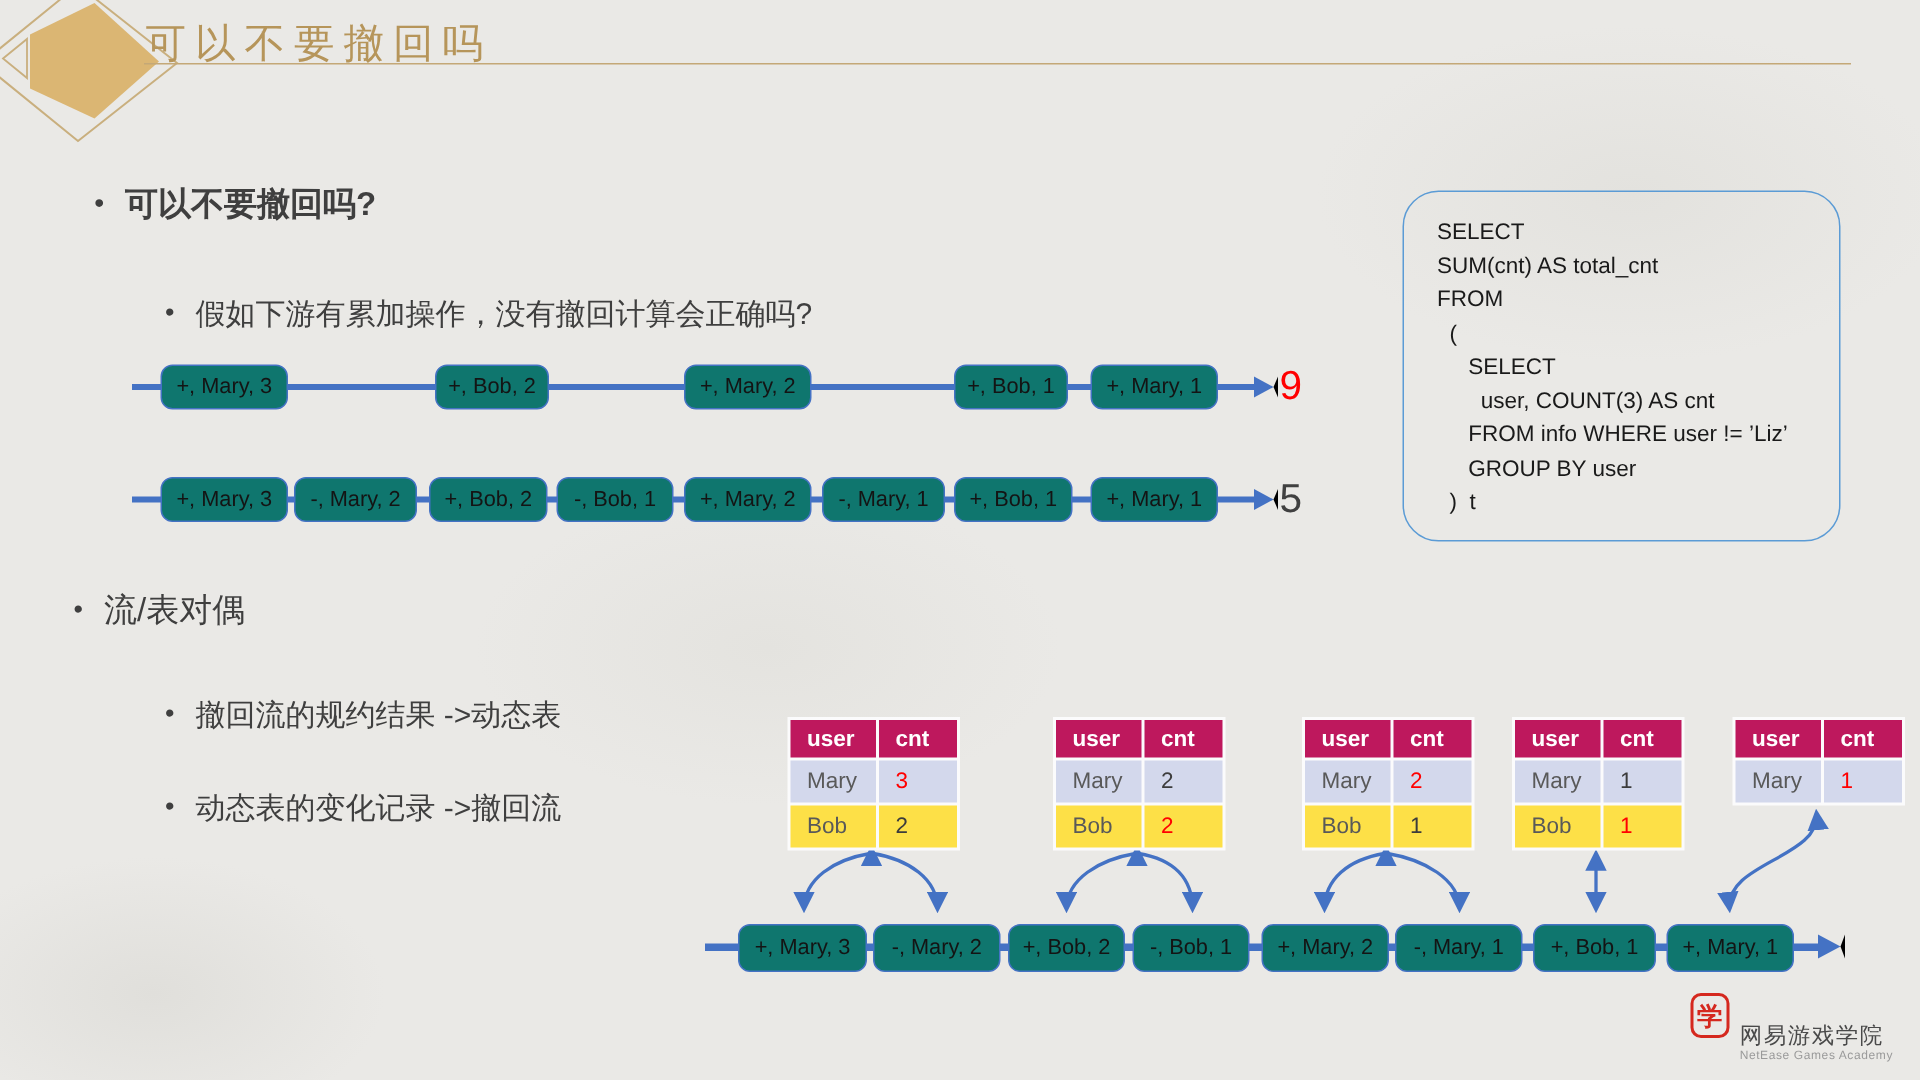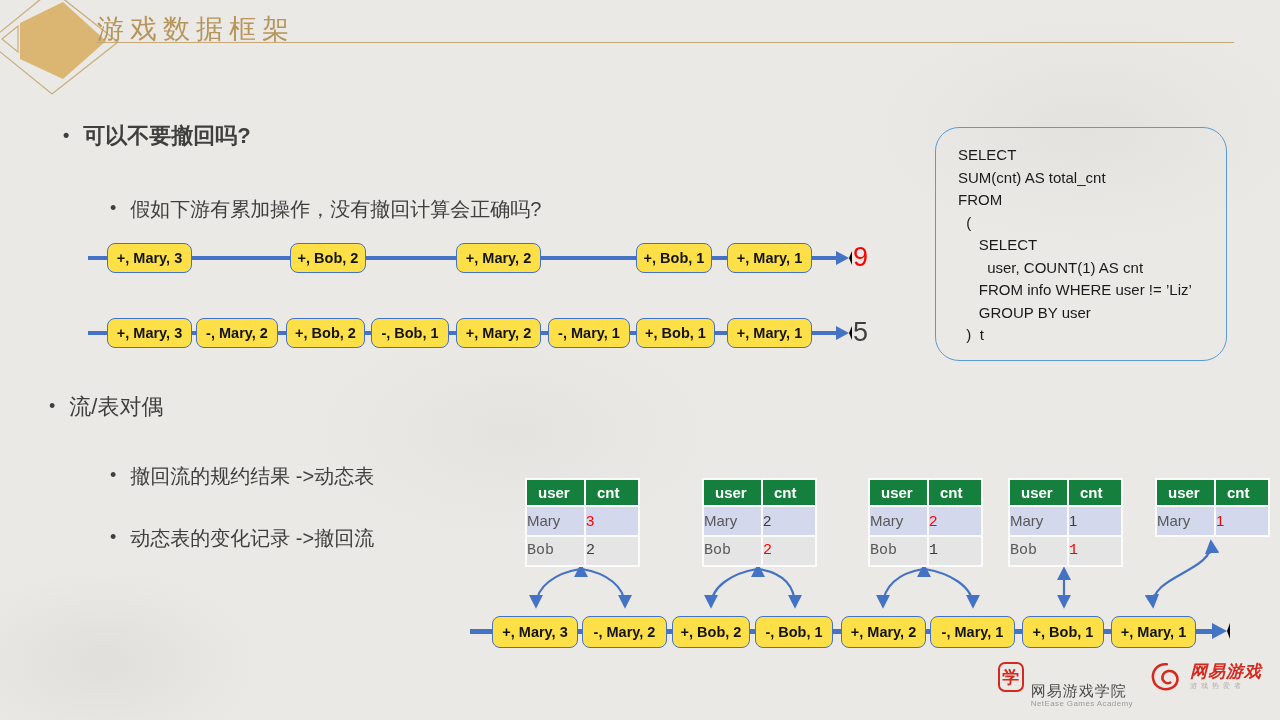--- a/index.html
+++ b/index.html
@@ -23,48 +23,48 @@
   .title-rule { position:absolute; left:96px; top:42px; width:1138px; height:1.4px; background:#C4A877; }
 
   
   .b1 { position:absolute; font-size:22px; color:#3F3F3F; }
   .b2 { position:absolute; font-size:20px; color:#3F3F3F; }
   .dot { color:#3F3F3F; margin-right:14px; font-size:18px; vertical-align:2px; }
 
   
   .box {
     position:absolute; height:30px;
-    background:#fde047; border:1.6px solid #4472C4; border-radius:8px;
+    background:#0f766e; border:1.6px solid #4472C4; border-radius:8px;
     display:flex; align-items:center; justify-content:center;
-    font-size:14.5px; color:#141414; z-index:3; white-space:nowrap;font-weight:bold;
+    font-size:14.5px; color:#141414; z-index:3; white-space:nowrap;
   }
   .box.tall { height:32px; }
   .hline { position:absolute; background:#4472C4; z-index:1; }
   .tri { position:absolute; width:0; height:0; border-style:solid; z-index:1; }
   .result { position:absolute; font-size:27px; }
 
   
   .sqlbox {
     position:absolute; left:935px; top:127px; width:292px; height:234px;
     border:1.6px solid #5B9BD5; border-radius:24px;
     padding:16px 0 0 22px;
     font-size:15px; line-height:22.5px; color:#1a1a1a; white-space:pre;
   }
 
   
   .dtable {
     position:absolute; top:478px;
     display:grid; grid-template-columns:57px 52px; gap:2px;
     background:#FBFBFC; padding:2px; z-index:3;
   }
-  .th { height:25px; line-height:25px; background:#15803d; color:#fff; font-weight:bold; font-size:15px; padding-left:11px; }
-  .td { height:28px; line-height:28px; font-size:15px; color:#595959; }
+  .th { height:25px; line-height:25px; background:#be185d; color:#fff; font-weight:bold; font-size:15px; padding-left:11px; }
+  .td { height:28px; line-height:28px; font-size:15px; padding-left:11px; color:#595959; }
   .td.cnt { color:#3c3c3c; }
   .td.r0 { background:#D3D8EC; }
-  .td.r1 { background:#e5e5e5;font-family:Liberation Mono, monospace; }
+  .td.r1 { background:#fde047; }
   .td.red { color:#FF0000; }
 
   svg.overlay { position:absolute; left:0; top:0; width:1280px; height:720px; pointer-events:none; z-index:2; }
 
   
   .footer { position:absolute; right:18px; bottom:12px; display:flex; align-items:center; gap:16px; }
   .lg { display:flex; align-items:center; gap:7px; }
   .seal {
     width:26px; height:30px; border:2px solid #D5281E; border-radius:7px;
     display:flex; align-items:center; justify-content:center;
@@ -76,21 +76,21 @@
   .lg-sub-red  { font-size:7px; color:#b0aeae; letter-spacing:4px; }
 </style>
 </head>
 <body>
 
 <svg class="abs" style="left:0;top:0;" width="170" height="140">
   <polygon points="52,-10 118,42 52,94 -12,42" fill="none" stroke="#C9AF7E" stroke-width="1.3"></polygon>
   <polygon points="2,39 18,26 18,52" fill="none" stroke="#C9AF7E" stroke-width="1.2"></polygon>
   <polygon points="20,23 63,2 106,41 63,79 20,59" fill="#DBB673"></polygon>
 </svg>
-<div class="title">游戏数据框架</div>
+<div class="title">可以不要撤回吗</div>
 <div class="title-rule"></div>
 
 <div class="b1" style="left:63px; top:121px;font-weight:bold;"><span class="dot">•</span><span>可以不要撤回吗?</span></div>
 <div class="b2" style="left:110px; top:196px;"><span class="dot">•</span><span>假如下游有累加操作，没有撤回计算会正确吗?</span></div>
 
 <div class="hline" style="left:88px; top:256px; width:750px; height:4px;"></div>
 <div class="tri" style="left:836px; top:251px; border-left:13px solid #4472C4; border-top:7px solid transparent; border-bottom:7px solid transparent;"></div>
 <div class="box" style="left:107px; top:243px; width:85px;">+, Mary, 3</div>
 <div class="box" style="left:290px; top:243px; width:76px;">+, Bob, 2</div>
 <div class="box" style="left:456px; top:243px; width:85px;">+, Mary, 2</div>
@@ -108,21 +108,21 @@
 <div class="box" style="left:548px; top:318px; width:82px;">-, Mary, 1</div>
 <div class="box" style="left:636px; top:318px; width:79px;">+, Bob, 1</div>
 <div class="box" style="left:727px; top:318px; width:85px;">+, Mary, 1</div>
 <div class="result" style="left:853px; top:317px; color:#404040;">5</div>
 
 <div class="sqlbox">SELECT
 SUM(cnt) AS total_cnt
 FROM
   (
      SELECT
-       user, COUNT(1) AS cnt
+       user, COUNT(3) AS cnt
      FROM info WHERE user != ’Liz’
      GROUP BY user
   )  t</div>
 
 <div class="b1" style="left:49px; top:392px;"><span class="dot">•</span><span>流/表对偶</span></div>
 <div class="b2" style="left:110px; top:463px;"><span class="dot">•</span><span>撤回流的规约结果 -&gt;动态表</span></div>
 <div class="b2" style="left:110px; top:525px;"><span class="dot">•</span><span>动态表的变化记录 -&gt;撤回流</span></div>
 
 <div class="dtable" style="left:525px;">
   <div class="th">user</div>
@@ -200,22 +200,13 @@
 <div class="box tall" style="left:1111px; top:616px; width:85px;">+, Mary, 1</div>
 
 <div class="footer">
   <div class="lg">
     <div class="seal">学</div>
     <div>
       <div class="lg-name">网易游戏学院</div>
       <div class="lg-sub">NetEase Games Academy</div>
     </div>
   </div>
-  <div class="lg">
-    <svg width="34" height="34" viewBox="0 0 40 40">
-      <path d="M21 5 C9 4 3 14 5 23 C7 32 17 37 26 33 C33 30 36 22 31 16 C27 11 18 12 16 19 C14.5 24.5 20 29 25 26.5" stroke="#D5281E" stroke-width="3" fill="none" stroke-linecap="round"></path>
-    </svg>
-    <div>
-      <div class="lg-name-red">网易游戏</div>
-      <div class="lg-sub-red">游戏热爱者</div>
-    </div>
-  </div>
 </div>
 
 </body></html>

